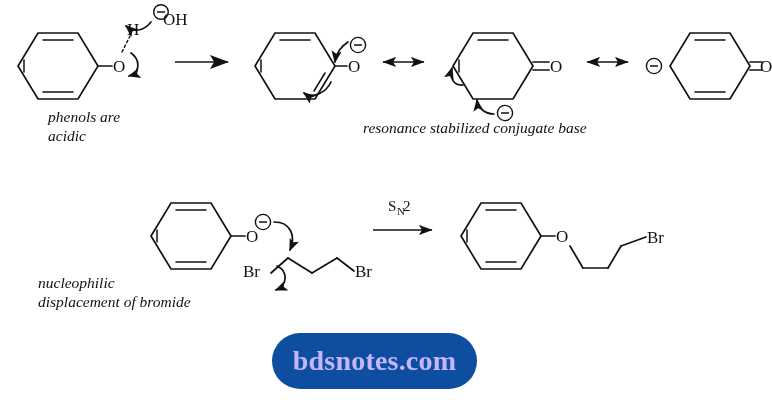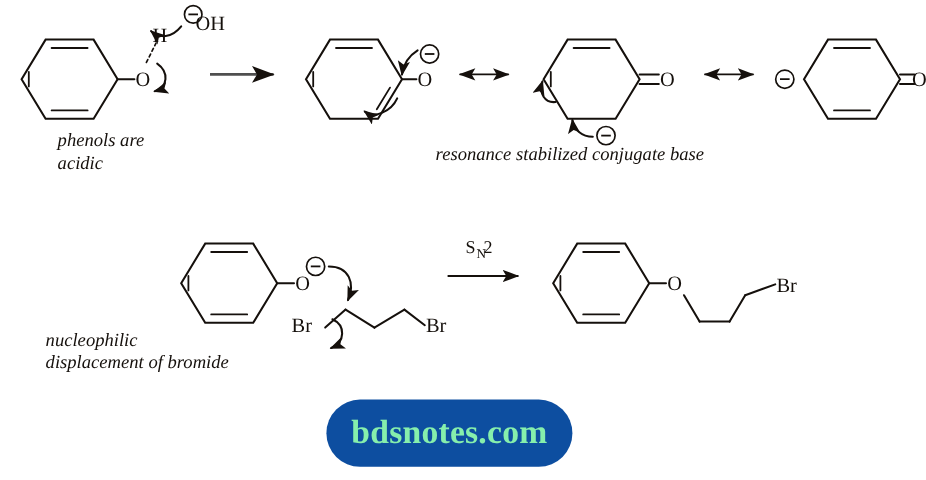--- a/index.html
+++ b/index.html
@@ -281,16 +281,16 @@
       <line class="bond" x1="621" y1="246" x2="646" y2="237"></line>
       <text class="atom" x="647" y="243">Br</text>
     </g>
 
     <text class="caption" x="38" y="288">nucleophilic</text>
     <text class="caption" x="38" y="307">displacement of bromide</text>
 
   </svg>
 
   <div id="badge" style="background: rgb(13, 78, 160);">
-    <span id="badge-text" style="color: #86efac;">bdsnotes.com</span>
+    <span id="badge-text" style="color: #c4b5fd;">bdsnotes.com</span>
   </div>
 
 </div>
 
 </body></html>

